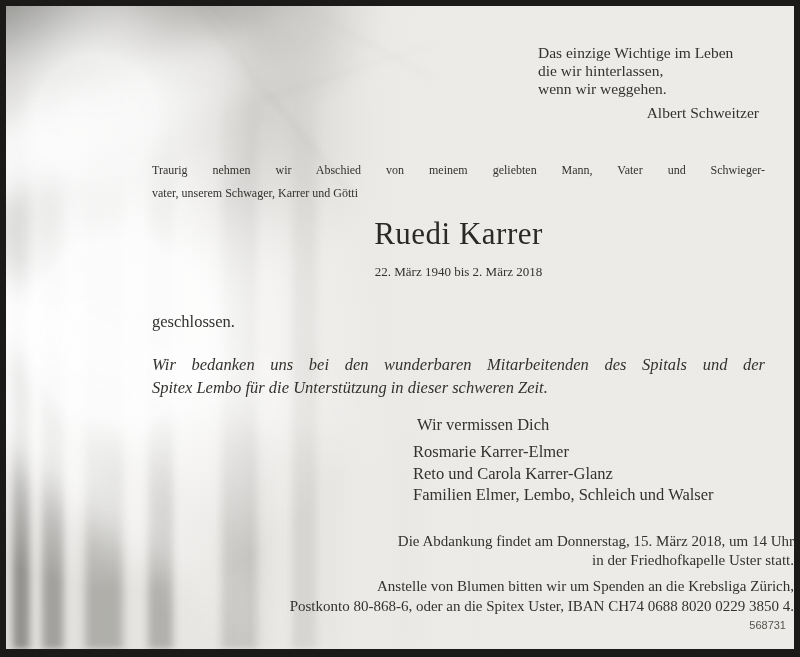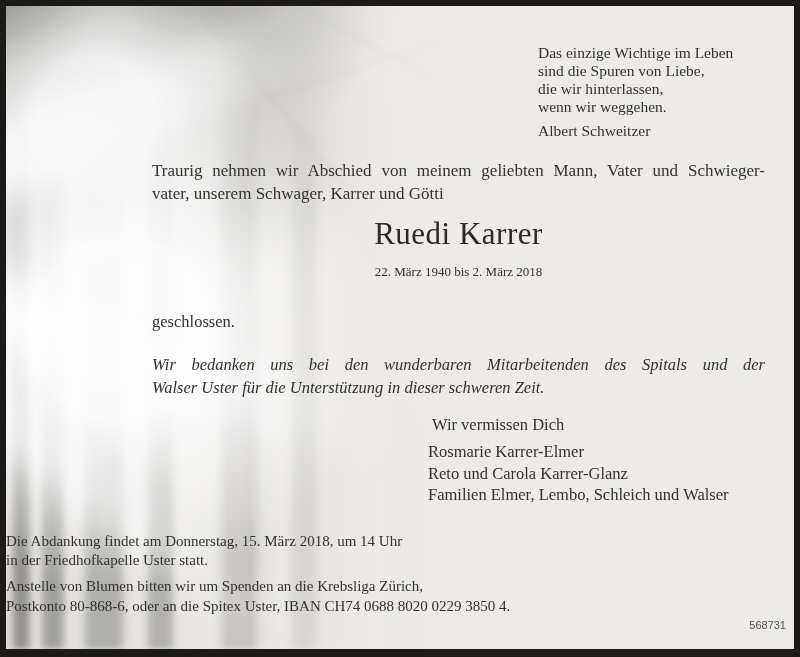--- a/index.html
+++ b/index.html
@@ -87,40 +87,40 @@
     background:linear-gradient(90deg,
       rgba(237,235,232,0) 0%, rgba(237,235,232,.05) 32%,
       rgba(237,235,232,.70) 50%, rgba(237,235,232,.95) 64%, rgba(236,235,232,.97) 100%);
   }
 
   .content { position:absolute; inset:0; z-index:2; }
   .line { white-space:nowrap; }
   .just { white-space:normal; text-align:justify; text-align-last:justify; }
 
   .quote { position:absolute; left:532px; top:38px; width:221px; font-size:15.5px; line-height:18px; }
-  .quote-attribution { margin-top:6px; text-align:left; }
+  .quote-attribution { margin-top:6px; text-align:right; }
 
-  .intro { position:absolute; left:146px; top:153px; width:613px; font-size:17px; line-height:23px; }
+  .intro { position:absolute; left:146px; top:153px; width:613px; font-size:12px; line-height:23px; }
 
   .deceased-name {
     position:absolute; left:146px; top:210px; width:613px; margin:0;
     text-align:center; font-size:31px; font-weight:normal; letter-spacing:.5px;
     color:#2a2927; line-height:36px;
   }
   .life-dates { position:absolute; left:146px; top:258px; width:613px; text-align:center; font-size:13px; }
 
   .para { position:absolute; left:146px; width:613px; font-size:16.5px; line-height:23px; }
   .para-1 { top:304px; }
   .para-2 { top:347px;font-style:italic; }
 
-  .farewell { position:absolute; left:422px; top:409px; font-size:16.5px; }
+  .farewell { position:absolute; left:407px; top:409px; font-size:16.5px; }
   .farewell-heading { margin:0 0 6px 4px; }
   .mourner { line-height:21.5px; }
 
-  .center-block { position:absolute; left:0; right:0; text-align:left; font-size:15px; }
+  .center-block { position:absolute; left:0; right:0; text-align:right; font-size:15px; }
   .service { top:526px; line-height:18.5px; }
   .donations { top:571px; line-height:19.5px; }
 
   .ref-number {
     position:absolute; right:8px; bottom:18px;
     font-family:"Liberation Sans", sans-serif; font-size:11px; color:#55544f;
   }
 </style>
 </head>
 <body>
@@ -141,41 +141,40 @@
     <div class="beam beam-1"></div>
     <div class="beam beam-2"></div>
     <div class="beam beam-3"></div>
     <div class="bg-wash"></div>
   </div>
 
   <div class="content">
 
     <div class="quote">
       <div class="line">Das einzige Wichtige im Leben</div>
-      <div class="line">sind die Spuren von Liebe,</div>
       <div class="line">die wir hinterlassen,</div>
       <div class="line">wenn wir weggehen.</div>
       <div class="quote-attribution">Albert Schweitzer</div>
     </div>
 
     <div class="intro">
       <div class="just">Traurig nehmen wir Abschied von meinem geliebten Mann, Vater und Schwieger-</div>
       <div class="line">vater, unserem Schwager, Karrer und Götti</div>
     </div>
 
     <h1 class="deceased-name">Ruedi Karrer</h1>
     <div class="life-dates">22. März 1940 bis 2. März 2018</div>
 
     <div class="para para-1">
       <div class="line">geschlossen.</div>
     </div>
 
     <div class="para para-2">
       <div class="just">Wir bedanken uns bei den wunderbaren Mitarbeitenden des Spitals und der</div>
-      <div class="line">Walser Uster für die Unterstützung in dieser schweren Zeit.</div>
+      <div class="line">Spitex Lembo für die Unterstützung in dieser schweren Zeit.</div>
     </div>
 
     <div class="farewell">
       <div class="farewell-heading">Wir vermissen Dich</div>
       <div>
         <div class="mourner">Rosmarie Karrer-Elmer</div>
         <div class="mourner">Reto und Carola Karrer-Glanz</div>
         <div class="mourner">Familien Elmer, Lembo, Schleich und Walser</div>
       </div>
     </div>

